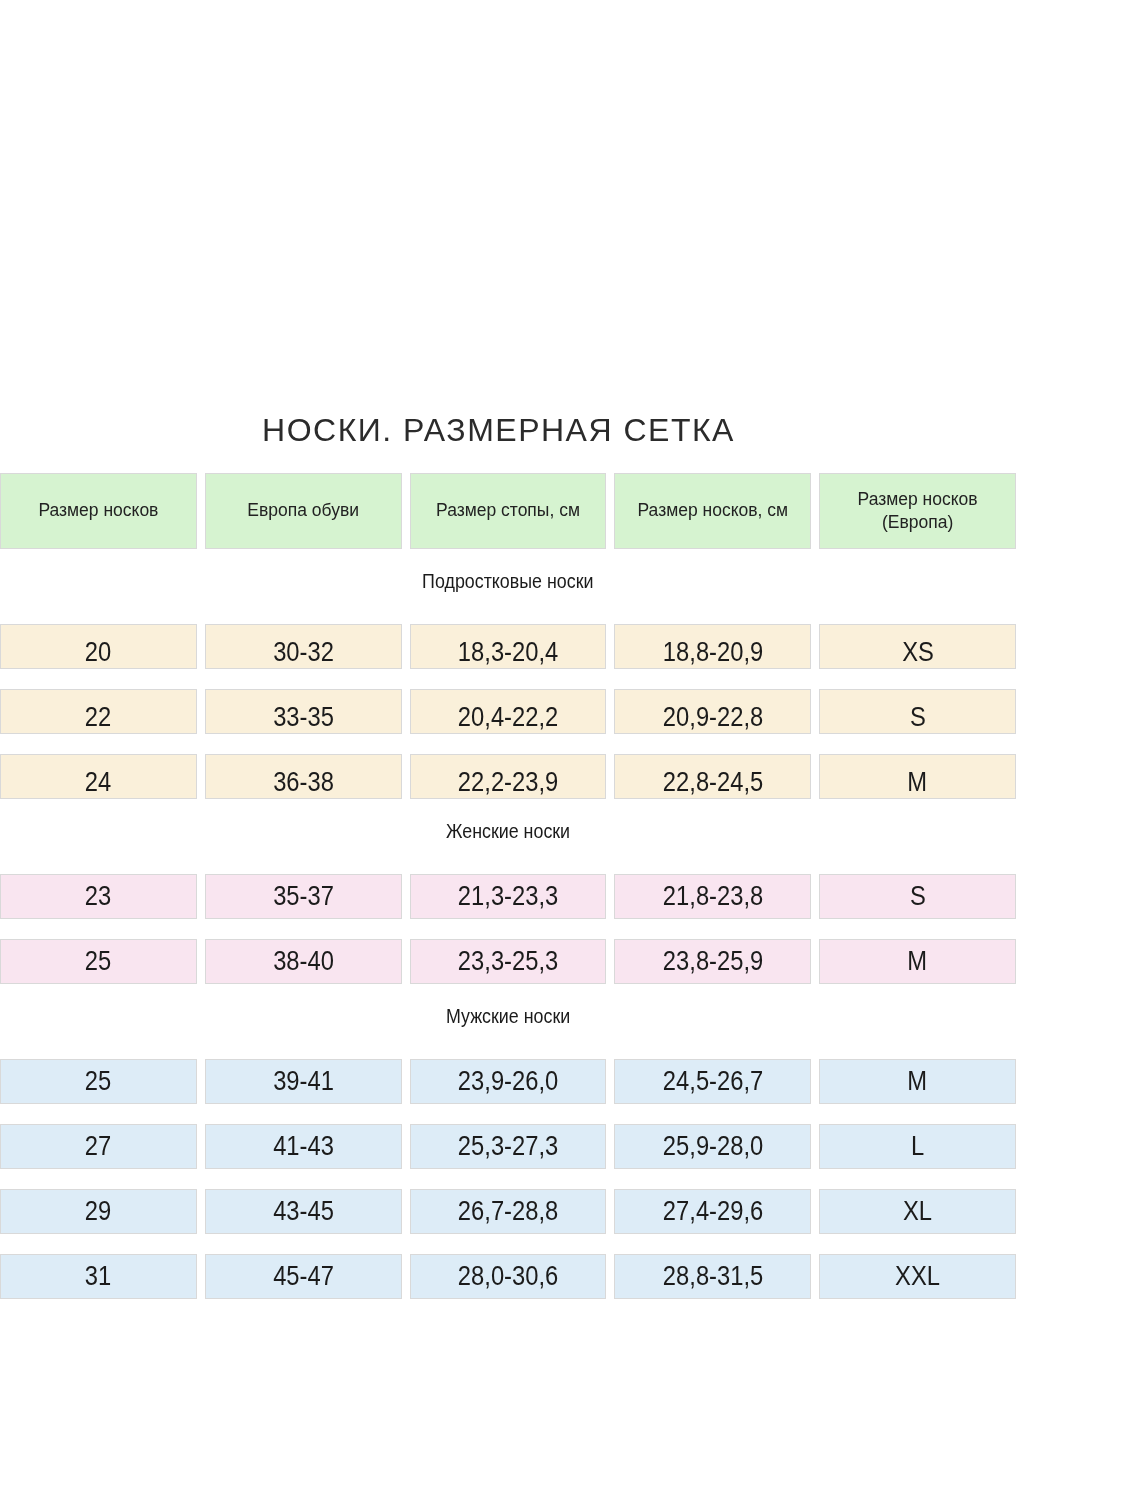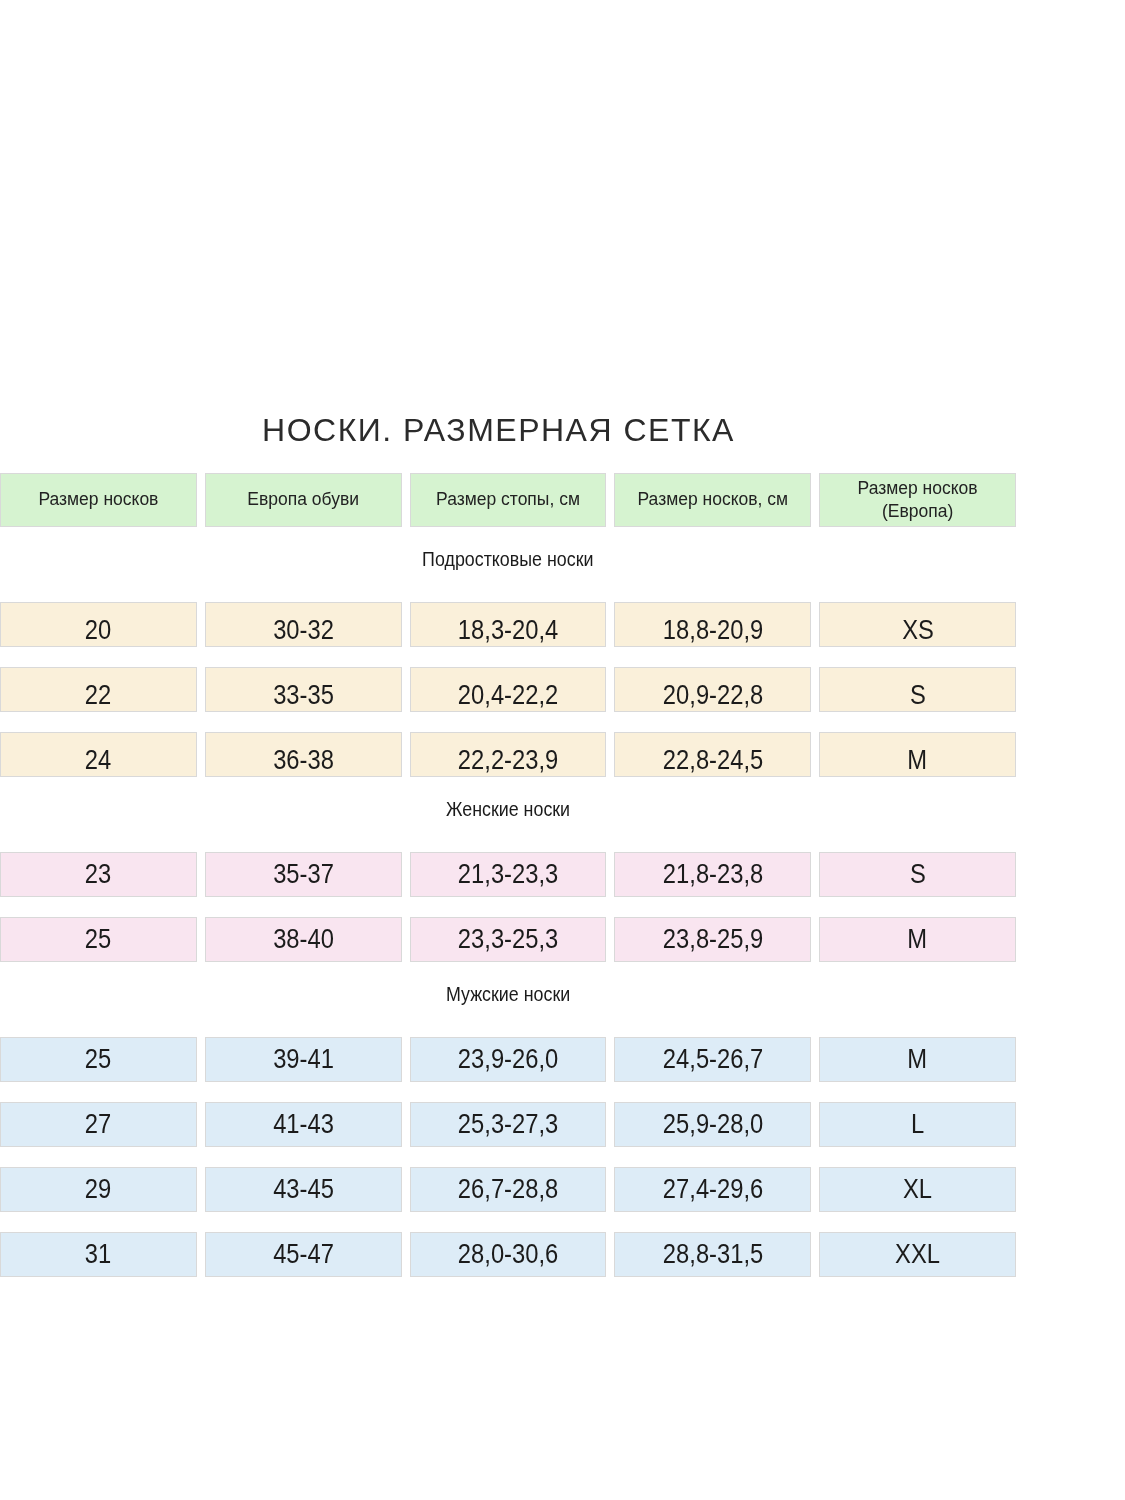--- a/index.html
+++ b/index.html
@@ -52,21 +52,21 @@
   }
   .head .cell {
     background: var(--header-bg, #d6f3d0);
     font-size: 17.5px;
     line-height: 1.3;
     padding: 3px 8px;
     min-height: 46px;
     color: #222222;
   }
   .head .cell.wrap {
-    padding: 3px 30px;
+    padding: 14px 30px;
   }
   .data .cell {
     font-size: 27px;
     color: #1b1b1b;
   }
   .data .cell > .v {
     display: inline-block;
     transform: scaleX(0.88);
     white-space: nowrap;
   }

